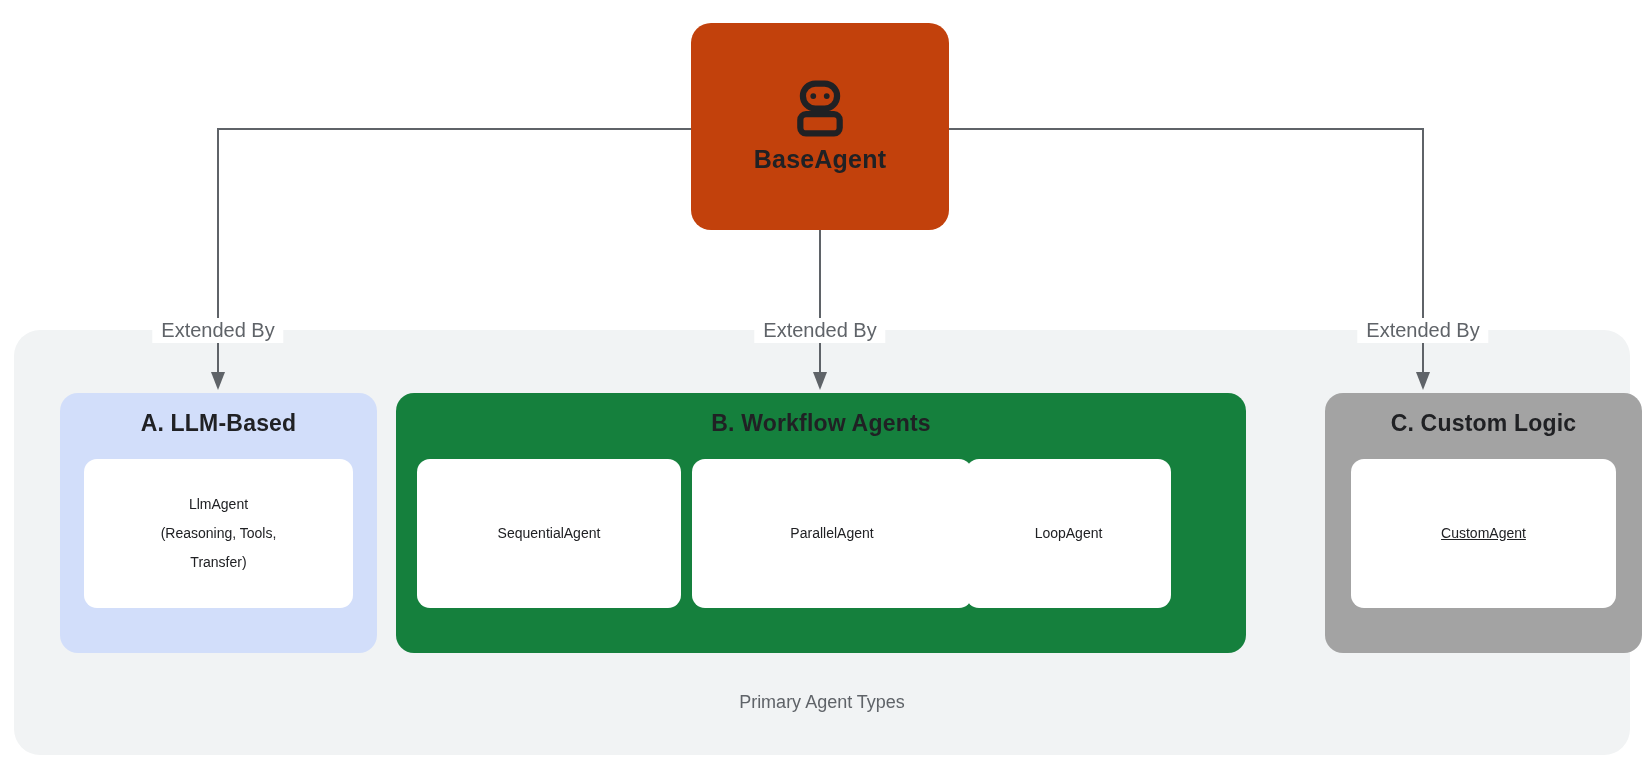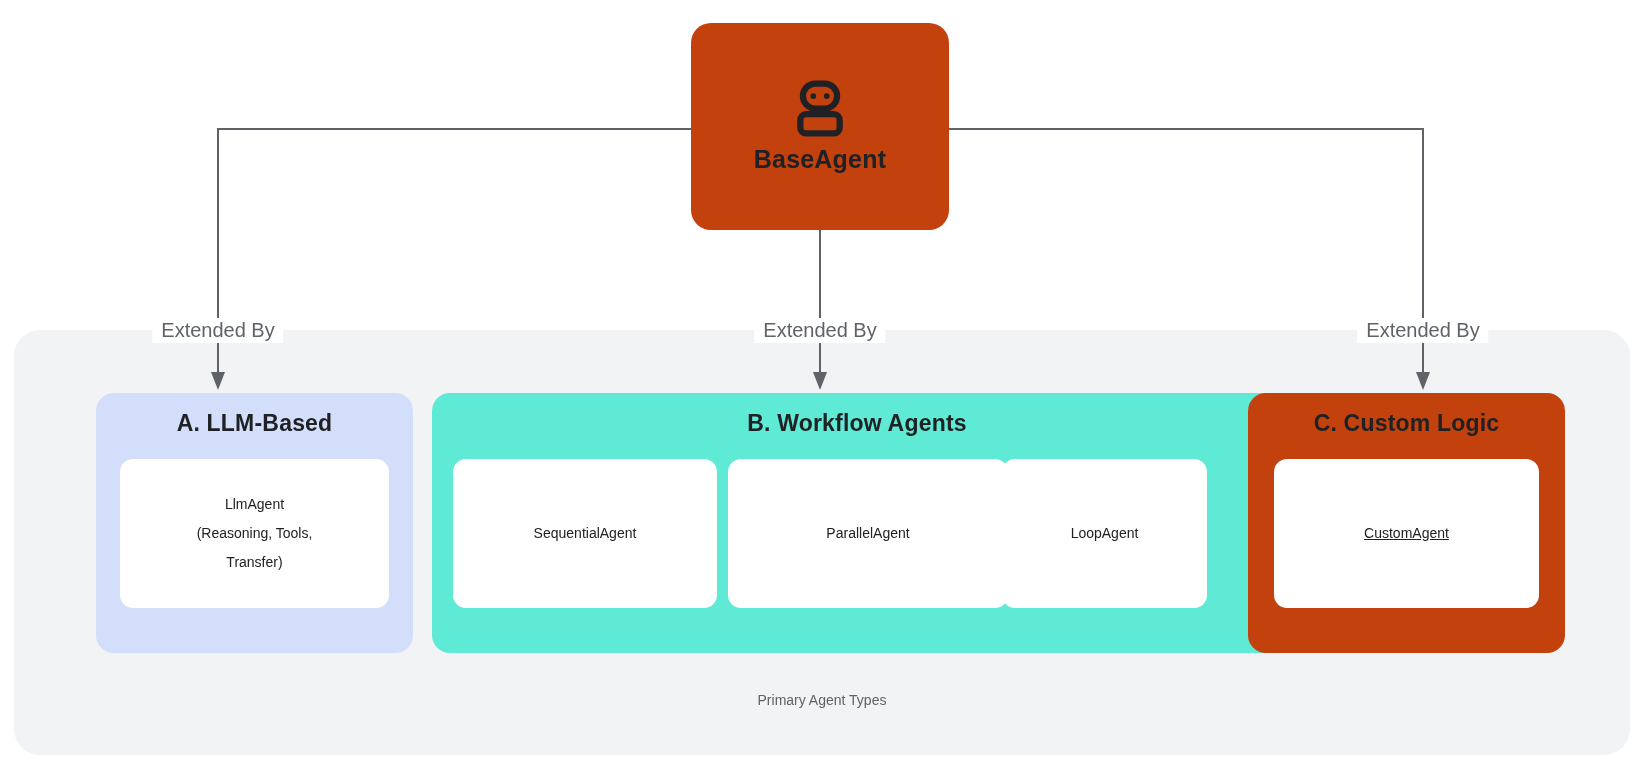--- a/index.html
+++ b/index.html
@@ -53,25 +53,24 @@
     font-size: 20px; color: #5f6368;
     white-space: nowrap; line-height: 25px; margin-top: 36px;
   }
   .edge-label.e0 { left: 218px; }
   .edge-label.e1 { left: 820px; }
   .edge-label.e2 { left: 1423px; }
   
   .group {
     position: absolute; top: 393px; height: 260px;
     border-radius: 18px;
-    margin-left: 36px;
   }
   .group-a { left: 60px;   width: 317px; background: #d2defa; }
-  .group-b { left: 396px;  width: 850px; background: #5eead4; }
-  .group-c { left: 1212px; width: 317px; background: #c2410c; }
+  .group-b { left: 396px;  width: 850px; background: #15803d; }
+  .group-c { left: 1325px; width: 317px; background: #a3a3a3; }
   .group-title {
     position: absolute; left: 0; right: 0; top: 17px;
     text-align: center;
     font-size: 23px; font-weight: bold;
     color: #202124; letter-spacing: 0.2px;
   }
   
   .card {
     position: absolute; top: 66px; height: 149px;
     background: #ffffff; border-radius: 13px;
@@ -83,21 +82,21 @@
   }
   .group-a .card { left: 24px;  width: 269px; }
   .group-c .card { left: 26px;  width: 265px; text-decoration: underline; }
   .group-b .card-0 { left: 21px;  width: 264px; }
   .group-b .card-1 { left: 296px; width: 280px; }
   .group-b .card-2 { left: 570px; width: 205px; }
   
   .caption {
     position: absolute; left: 0; right: 0; top: 362px;
     text-align: center;
-    font-size: 14px; color: #5f6368;
+    font-size: 18px; color: #5f6368;
   }
 </style>
 </head>
 <body>
 
 <div class="canvas">
 
   <div class="panel">
     <div class="caption">Primary Agent Types</div>
   </div>

